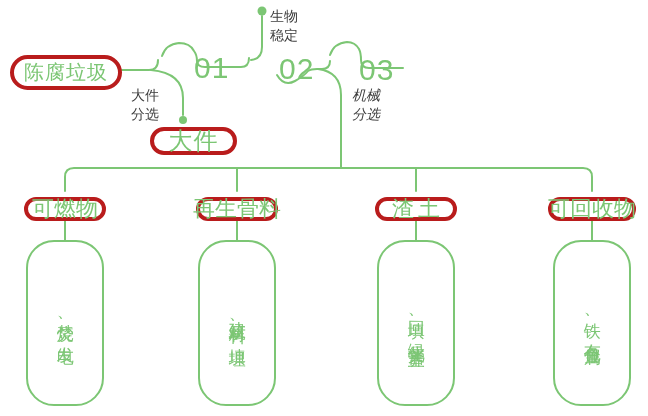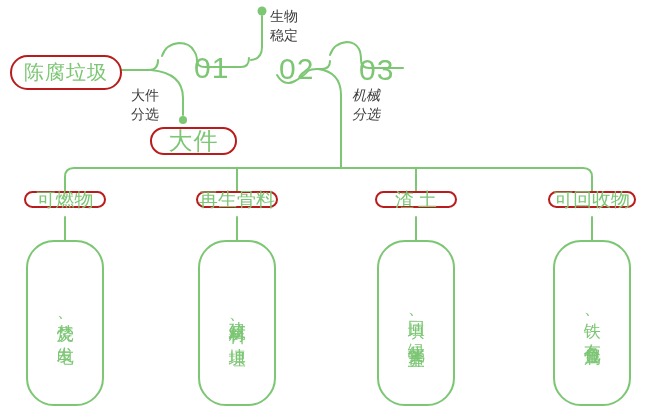--- a/index.html
+++ b/index.html
@@ -3,27 +3,27 @@
 <meta charset="utf-8">
 <style>
   html,body{margin:0;padding:0;background:#ffffff;}
   .canvas{
     position:relative;width:648px;height:416px;background:#ffffff;overflow:hidden;
     font-family:"Liberation Sans","DejaVu Sans",sans-serif;
   }
   .wiring{position:absolute;left:0;top:0;width:648px;height:416px;}
   .wiring path{fill:none;stroke:#7cc674;stroke-width:2;stroke-linecap:round;stroke-linejoin:round;}
   .pill{
-    position:absolute;box-sizing:border-box;border:2px solid #b91c1c;border-radius:999px;
+    position:absolute;box-sizing:border-box;border:4px solid #b91c1c;border-radius:999px;
     color:#7cc674;display:flex;align-items:center;justify-content:center;
     background:#ffffff;white-space:nowrap;
   }
   .pill-source{left:10px;top:55px;width:112px;height:35px;font-size:20px;letter-spacing:1px;}
   .pill-output{left:150px;top:127px;width:87px;height:28px;font-size:24px;letter-spacing:1px;}
-  .pill-cat{top:191px;height:17px;font-size:19px;}
+  .pill-cat{top:197px;height:24px;font-size:22px;}
   .pill-cat1{left:24px;width:82px;}
   .pill-cat2{left:196px;width:82px;}
   .pill-cat3{left:375px;width:82px;letter-spacing:4px;text-indent:4px;}
   .pill-cat4{left:548px;width:88px;}
   .step-num{
     position:absolute;color:#7cc674;font-size:30px;line-height:1;font-weight:400;
     letter-spacing:1px;
     margin-left:35px;
   }
   .num1{left:159px;top:53px;}

